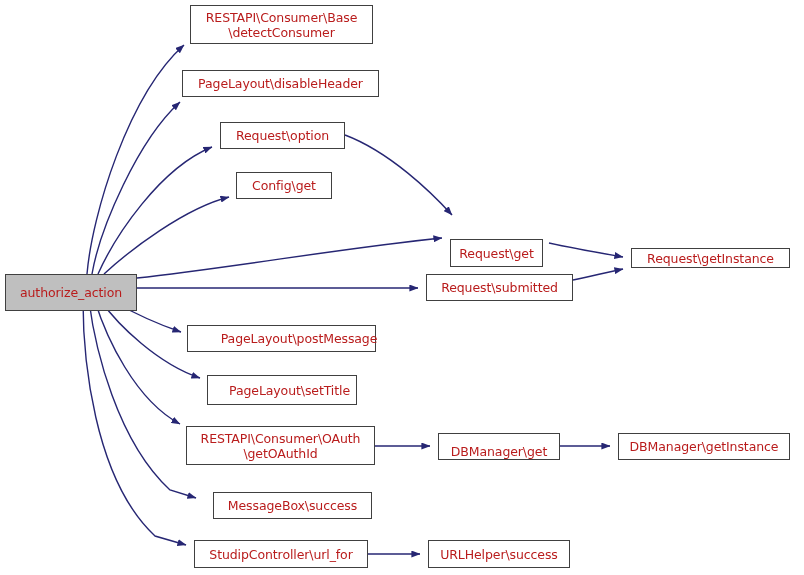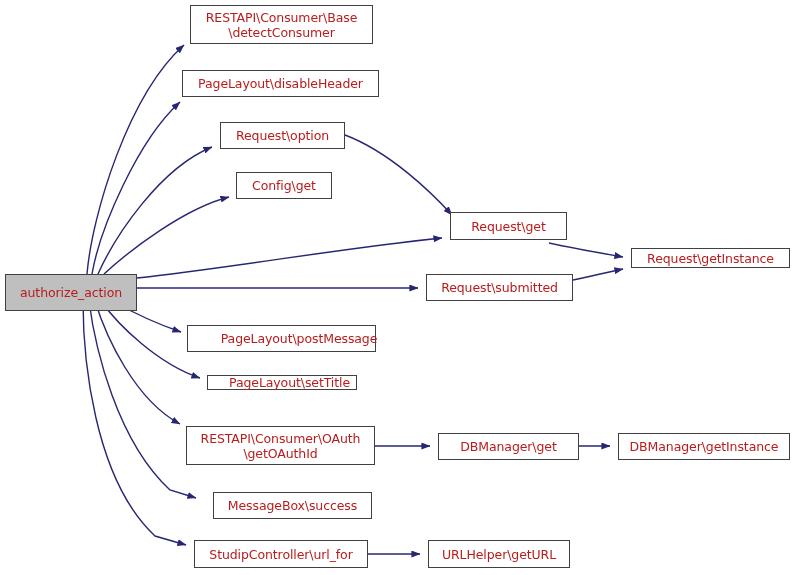--- a/index.html
+++ b/index.html
@@ -73,26 +73,26 @@
         <path d="M 368,554 L 420,554" fill="none" stroke="#262673" stroke-width="1.4" marker-end="url(#arrowhead)"></path>
       </g>
   </svg>
   <div id="nodes-group">
       <div class="gnode highlight" style="left: 5px; top: 274px; width: 132px; height: 37px;"><span>authorize_action</span></div>
       <div class="gnode" style="left: 190px; top: 5px; width: 183px; height: 39px;"><span>RESTAPI\Consumer\Base
 \detectConsumer</span></div>
       <div class="gnode" style="left: 182px; top: 70px; width: 197px; height: 27px; text-align: right;"><span>PageLayout\disableHeader</span></div>
       <div class="gnode" style="left: 220px; top: 122px; width: 125px; height: 27px;"><span>Request\option</span></div>
       <div class="gnode" style="left: 236px; top: 172px; width: 96px; height: 27px;"><span>Config\get</span></div>
-      <div class="gnode" style="left: 450px; top: 212px; width: 117px; height: 28px;"><span>Request\get</span></div>
+      <div class="gnode" style="left: 450px; top: 239px; width: 93px; height: 28px;"><span>Request\get</span></div>
       <div class="gnode" style="left: 631px; top: 248px; width: 159px; height: 20px;"><span>Request\getInstance</span></div>
       <div class="gnode" style="left: 426px; top: 274px; width: 147px; height: 27px;"><span>Request\submitted</span></div>
       <div class="gnode" style="left: 187px; top: 325px; width: 189px; height: 27px; padding-left: 35px;"><span>PageLayout\postMessage</span></div>
-      <div class="gnode" style="left: 207px; top: 375px; width: 150px; height: 15px; padding-left: 15px;"><span>PageLayout\setTitle</span></div>
+      <div class="gnode" style="left: 207px; top: 375px; width: 150px; height: 30px; padding-left: 15px;"><span>PageLayout\setTitle</span></div>
       <div class="gnode" style="left: 186px; top: 426px; width: 189px; height: 39px;"><span>RESTAPI\Consumer\OAuth
 \getOAuthId</span></div>
-      <div class="gnode" style="left: 438px; top: 433px; width: 141px; height: 27px;"><span>DBManager\get</span></div>
+      <div class="gnode" style="left: 438px; top: 433px; width: 122px; height: 27px; align-items: flex-end;"><span>DBManager\get</span></div>
       <div class="gnode" style="left: 618px; top: 433px; width: 172px; height: 27px;"><span>DBManager\getInstance</span></div>
       <div class="gnode" style="left: 213px; top: 492px; width: 159px; height: 27px;"><span>MessageBox\success</span></div>
       <div class="gnode" style="left: 194px; top: 540px; width: 174px; height: 28px;"><span>StudipController\url_for</span></div>
-      <div class="gnode" style="left: 428px; top: 540px; width: 142px; height: 28px;"><span>URLHelper\getURL</span></div>
+      <div class="gnode" style="left: 428px; top: 540px; width: 142px; height: 28px;"><span>URLHelper\success</span></div>
     </div>
 </div>
 
 </body></html>

